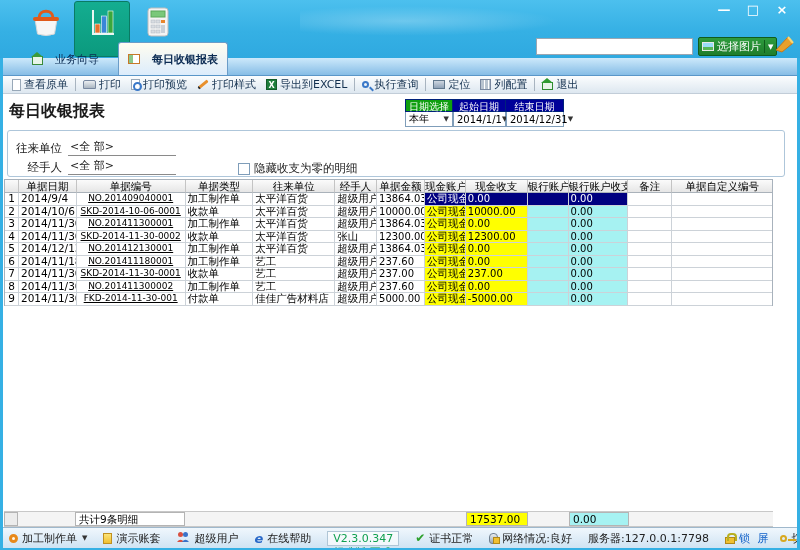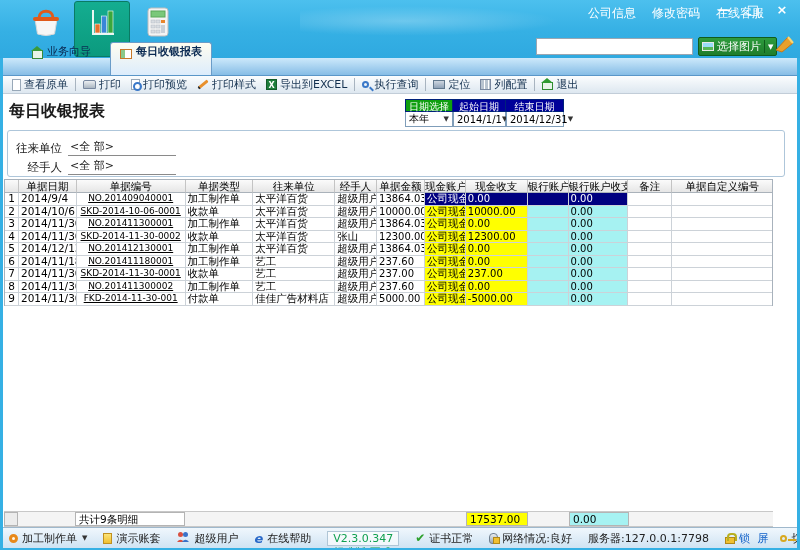--- a/index.html
+++ b/index.html
@@ -37,21 +37,21 @@
     border:1px solid #e8e8e8; margin-right:3px; }
   .pick-btn .ptext { color:#fff; font-size:11px; white-space:nowrap; }
   .pick-btn .psep { width:1px; height:13px; background:#0f5c1c; margin:0 3px; }
   .pick-btn .parrow { color:#fff; font-size:7px; }
   .horn { position:absolute; left:774px; top:34px; }
 
   
   .tabbar { position:absolute; top:58px; left:3px; right:3px; height:18px;
     background:linear-gradient(180deg,#cde9fb,#86bde6); border-bottom:1px solid #5a96c8;
     display:flex; align-items:flex-end; padding-left:20px; }
-  .tab { display:flex; align-items:flex-end; gap:4px; height:16px; padding:16px 9px; font-size:11px;
+  .tab { display:flex; align-items:center; gap:12px; height:16px; padding:16px 9px; font-size:11px;
     color:#0a2a52; cursor:pointer; white-space:nowrap; }
   .tab.active { background:linear-gradient(180deg,#fffdf0,#dcecfc); border:1px solid #6a9cc8;
     border-bottom:none; border-radius:3px 3px 0 0; font-weight:bold; height:17px; margin-left:10px; }
   .i-home { width:11px; height:9px; position:relative; background:#e8f4e8; border:1px solid #3a8a3a; margin-top:2px;}
   .i-home::before { content:""; position:absolute; left:-2px; top:-5px; border-left:6px solid transparent;
     border-right:6px solid transparent; border-bottom:5px solid #3a9a3a; }
   .i-table { width:12px; height:10px; border:1px solid #c87828;
     background:linear-gradient(90deg,#8ac88a 4px,#fff 4px),linear-gradient(180deg,#fff 0 2px,#d8ecd8 2px 4px,#fff 4px 6px,#d8ecd8 6px 8px,#fff 8px); }
 
   
@@ -203,25 +203,20 @@
               <rect x="15" y="25" width="4" height="3"></rect>
           </g>
           <rect x="20" y="15" width="4" height="3" fill="#e8862c"></rect>
           <rect x="20" y="20" width="4" height="8" fill="#c8d0d8"></rect>
         </svg>
       </span>
       <span class="mlabel">业务处理</span>
     </div>
   </div>
 
-  <div class="top-links">
-    <span>公司信息</span>
-    <span>修改密码</span>
-    <span>在线客服</span>
-  </div>
   <div class="win-controls">
     <span>—</span>
     <span>□</span>
     <span>×</span>
   </div>
 
   <input class="search-input" value="" style="">
   <div class="pick-btn">
     <span class="img-ic"></span>
     <span class="ptext">选择图片</span>
@@ -318,20 +313,24 @@
   </div>
 
   <div class="filter-box">
     <div class="frow frow1">
       <span class="flabel">往来单位</span>
       <span class="fvalue">&lt;全 部&gt;</span>
     </div>
     <div class="frow frow2">
       <span class="flabel">经手人</span>
       <span class="fvalue">&lt;全 部&gt;</span>
+    </div>
+    <div class="chk-row">
+      <span class="chk"></span>
+      <span>隐藏收支为零的明细</span>
     </div>
   </div>
 
   <div class="grid">
     <div class="thead">
       <div class="th c0"></div>
       <div class="th c1">单据日期</div>
       <div class="th c2">单据编号</div>
       <div class="th c3">单据类型</div>
       <div class="th c4">往来单位</div>

